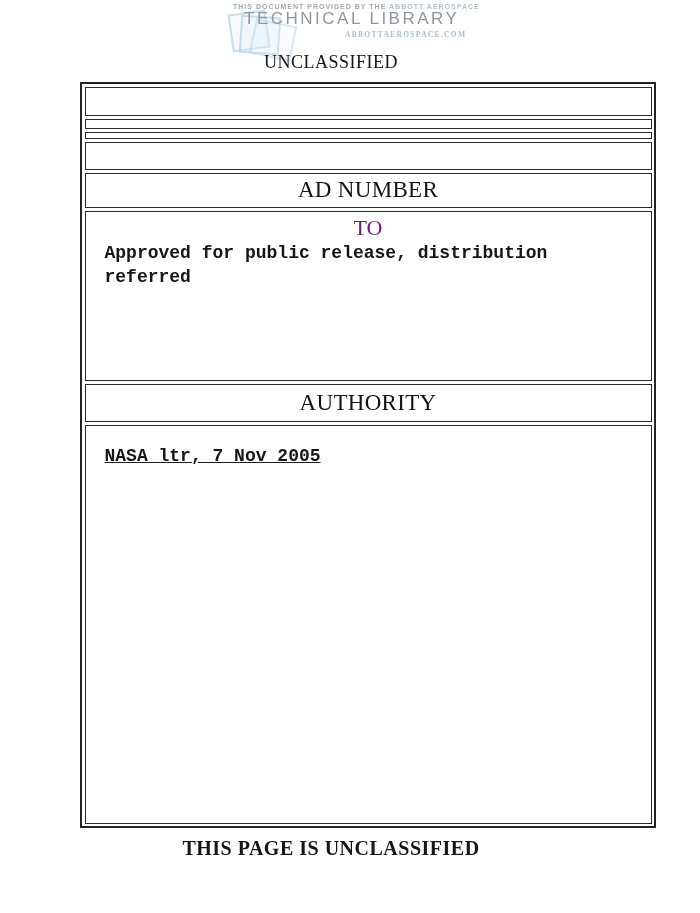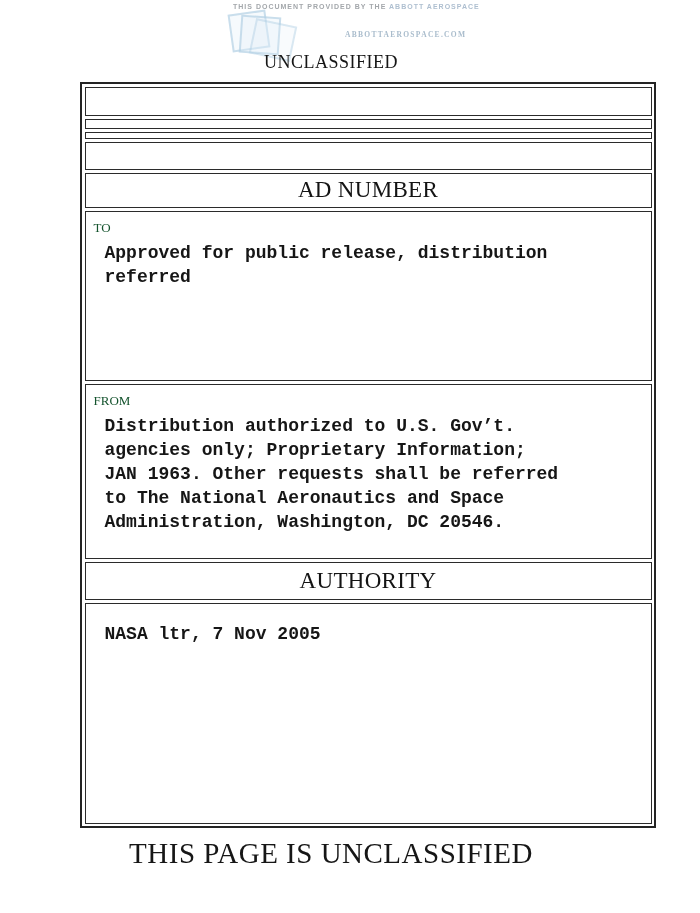--- a/index.html
+++ b/index.html
@@ -39,21 +39,21 @@
     font-size:7.5px;letter-spacing:1.3px;font-weight:bold;
     color:#a9bccc;white-space:nowrap;
   }
 
   
   .banner{
     position:absolute;left:80px;width:502px;
     text-align:center;font-size:18px;letter-spacing:.5px;color:#161616;
   }
   .banner.top{top:52px;}
-  .banner.bottom{top:837px;font-size:29px;}
+  .banner.bottom{top:837px;font-size:20px;font-weight:bold;}
 
   
   .doc-table{
     position:absolute;left:80px;top:82px;width:576px;height:746px;
     box-sizing:border-box;border:2px solid #242424;padding:2.5px;
     display:flex;flex-direction:column;gap:3px;
   }
   .cell{
     box-sizing:border-box;border:1.5px solid #2b2b2b;background:#fff;
     flex:0 0 auto;
@@ -66,22 +66,22 @@
     display:flex;align-items:center;justify-content:center;
     font-size:23px;color:#141414;letter-spacing:.3px;
   }
   .cell.heading.h-ad{height:35px;}
   .cell.h-adval{height:40px;display:flex;align-items:center;justify-content:center;}
   .cell.heading.h-nlc{height:38px;}
   .cell.heading.h-auth{height:38px;text-align:center;}
   .cell.section{padding:3px 8px 0 8px;}
   .cell.sec-to{height:170px;}
   .cell.sec-from{height:175px;}
-  .cell.body-cell{flex:1 1 auto;padding:20px 18px 0 8px;}
-  .sec-label{font-size:13px;line-height:25px;color:#14532d;}
+  .cell.body-cell{flex:1 1 auto;padding:20px 18px 0 8px;text-decoration:underline;}
+  .sec-label{font-size:22px;line-height:25px;color:#701a75;text-align:center;}
   .mono{
     font-family:"Liberation Mono","DejaVu Sans Mono",monospace;
     font-weight:bold;color:#161616;
   }
   .mono-body{
     font-size:18px;line-height:24px;white-space:pre-line;
     margin-left:11px;margin-top:1px;
   }
   .ad-value{font-size:17px;letter-spacing:.5px;}
   .auth-text{font-size:18px;margin-left:11px;}
@@ -94,20 +94,21 @@
   <div class="watermark">
     <div class="wm-icon">
       <div class="wm-sheet s1"></div>
       <div class="wm-sheet s2"></div>
       <div class="wm-sheet s3"></div>
     </div>
     <div class="wm-line1">
       <span>THIS DOCUMENT PROVIDED BY THE</span>
       <span class="blue">ABBOTT AEROSPACE</span>
     </div>
+    <div class="wm-line2">TECHNICAL LIBRARY</div>
     <div class="wm-line3">ABBOTTAEROSPACE.COM</div>
   </div>
 
   <div class="banner top">UNCLASSIFIED</div>
 
   <div class="doc-table">
     <div class="cell h-a"></div>
     <div class="cell h-b"></div>
     <div class="cell h-c"></div>
     <div class="cell h-d"></div>
@@ -115,28 +116,20 @@
     <div class="cell heading h-ad">AD NUMBER</div>
 
 
 
     <div class="cell section sec-to">
       <div class="sec-label">TO</div>
       <div class="mono mono-body">Approved for public release, distribution
 referred</div>
     </div>
 
-    <div class="cell section sec-from">
-      <div class="sec-label">FROM</div>
-      <div class="mono mono-body">Distribution authorized to U.S. Gov’t.
-agencies only; Proprietary Information;
-JAN 1963. Other requests shall be referred
-to The National Aeronautics and Space
-Administration, Washington, DC 20546.</div>
-    </div>
 
     <div class="cell heading h-auth">AUTHORITY</div>
 
     <div class="cell body-cell">
       <div class="mono auth-text">NASA ltr, 7 Nov 2005</div>
     </div>
   </div>
 
   <div class="banner bottom">THIS PAGE IS UNCLASSIFIED</div>
 

